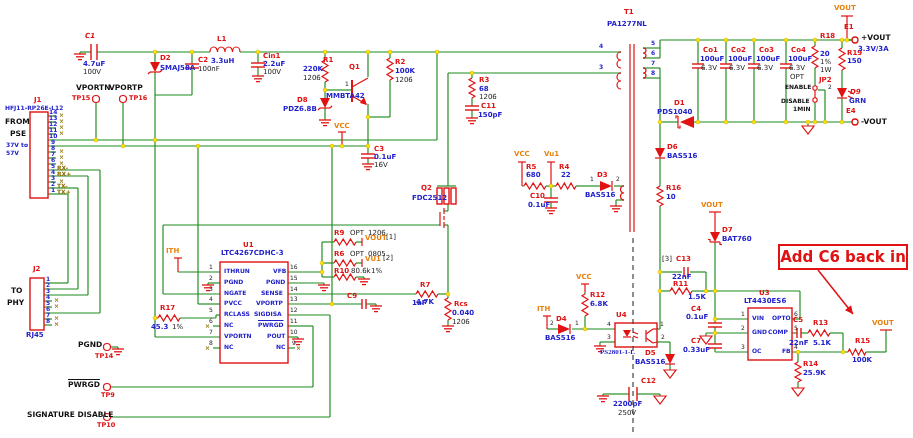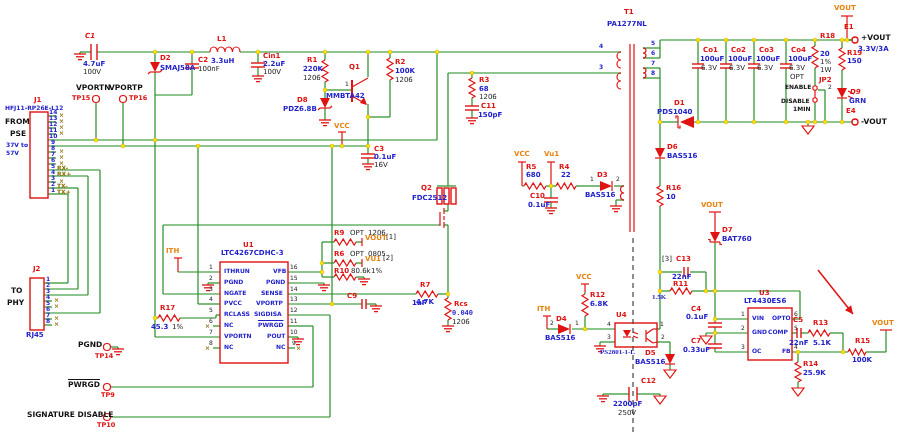--- a/index.html
+++ b/index.html
@@ -475,21 +475,21 @@
       <span class="lb blk" style="left: 83px; top: 69px;">100V</span>
       <span class="lb ref" style="left: 217px; top: 36px;">L1</span>
       <span class="lb val" style="left: 211px; top: 58px;">3.3uH</span>
       <span class="lb ref" style="left: 160px; top: 55px;">D2</span>
       <span class="lb val" style="left: 160px; top: 65px;">SMAJ58A</span>
       <span class="lb ref" style="left: 198px; top: 57px;">C2</span>
       <span class="lb blk" style="left: 198px; top: 66px;">100nF</span>
       <span class="lb ref" style="left: 263px; top: 53px;">Cin1</span>
       <span class="lb val" style="left: 263px; top: 61px;">2.2uF</span>
       <span class="lb blk" style="left: 263px; top: 69px;">100V</span>
-      <span class="lb ref" style="left: 307px; top: 57px; text-align: right;">R1</span>
+      <span class="lb ref" style="left: 323px; top: 57px; text-align: right;">R1</span>
       <span class="lb val" style="left: 303px; top: 66px;">220K</span>
       <span class="lb blk" style="left: 303px; top: 75px;">1206</span>
       <span class="lb ref" style="left: 349px; top: 64px;">Q1</span>
       <span class="lb pin" style="left: 345px; top: 81px;">1</span>
       <span class="lb val" style="left: 326px; top: 93px;">MMBTA42</span>
       <span class="lb ref" style="left: 395px; top: 59px;">R2</span>
       <span class="lb val" style="left: 395px; top: 68px;">100K</span>
       <span class="lb blk" style="left: 395px; top: 77px;">1206</span>
       <span class="lb ref" style="left: 297px; top: 97px;">D8</span>
       <span class="lb val" style="left: 283px; top: 106px;">PDZ6.8B</span>
@@ -586,21 +586,21 @@
       <span class="lb val" style="left: 667px; top: 153px;">BAS516</span>
       <span class="lb ref" style="left: 666px; top: 185px;">R16</span>
       <span class="lb val" style="left: 666px; top: 194px;">10</span>
       <span class="lb net" style="left: 701px; top: 202px;">VOUT</span>
       <span class="lb ref" style="left: 722px; top: 227px;">D7</span>
       <span class="lb val" style="left: 722px; top: 236px;">BAT760</span>
       <span class="lb blk" style="left: 662px; top: 256px;">[3]</span>
       <span class="lb ref" style="left: 676px; top: 256px;">C13</span>
       <span class="lb val" style="left: 672px; top: 274px;">22nF</span>
       <span class="lb ref" style="left: 673px; top: 281px;">R11</span>
-      <span class="lb val" style="left: 652px; top: 294px; font-family: Liberation Serif, serif;">1.5K</span>
+      <span class="lb val" style="left: 688px; top: 294px;">1.5K</span>
       <span class="lb ref" style="left: 759px; top: 290px;">U3</span>
       <span class="lb val" style="left: 744px; top: 298px;">LT4430ES6</span>
       <span class="lb pinb" style="left: 752px; top: 315px;">VIN</span>
       <span class="lb pinb" style="left: 752px; top: 329px;">GND</span>
       <span class="lb pinb" style="left: 752px; top: 348px;">OC</span>
       <span class="lb pinb" style="left: 772px; top: 315px;">OPTO</span>
       <span class="lb pinb" style="left: 768px; top: 329px;">COMP</span>
       <span class="lb pinb" style="left: 782px; top: 348px;">FB</span>
       <span class="lb pin" style="left: 741px; top: 311px;">1</span>
       <span class="lb pin" style="left: 741px; top: 325px;">2</span>
@@ -704,21 +704,21 @@
       <span class="lb net" style="left: 365px; top: 256px;">VU1</span>
       <span class="lb blk" style="left: 383px; top: 255px;">[2]</span>
       <span class="lb ref" style="left: 334px; top: 268px;">R10</span>
       <span class="lb blk" style="left: 351px; top: 268px;">80.6k</span>
       <span class="lb blk" style="left: 371px; top: 268px;">1%</span>
       <span class="lb ref" style="left: 347px; top: 293px;">C9</span>
       <span class="lb val" style="left: 370px; top: 300px; margin-left: 42px;">1uF</span>
       <span class="lb ref" style="left: 420px; top: 282px;">R7</span>
       <span class="lb val" style="left: 416px; top: 299px;">4.7K</span>
       <span class="lb ref" style="left: 454px; top: 301px;">Rcs</span>
-      <span class="lb val" style="left: 452px; top: 310px; font-family: Liberation Mono, monospace;">0.040</span>
+      <span class="lb val" style="left: 452px; top: 310px;">0.040</span>
       <span class="lb blk" style="left: 452px; top: 319px;">1206</span>
       <span class="lb ref" style="left: 33px; top: 266px;">J2</span>
       <span class="lb val" style="left: 26px; top: 332px;">RJ45</span>
       <span class="lb blkb" style="left: 11px; top: 287px;">TO</span>
       <span class="lb blkb" style="left: 7px; top: 299px;">PHY</span>
       <span class="lb pinb" style="left: 46px; top: 276px;">1</span>
       <span class="lb pinb" style="left: 46px; top: 282px;">2</span>
       <span class="lb pinb" style="left: 46px; top: 288px;">3</span>
       <span class="lb pinb" style="left: 46px; top: 294px;">4</span>
       <span class="lb pinb" style="left: 46px; top: 300px;">5</span>
@@ -729,13 +729,14 @@
       <span class="lb olv" style="left: 54px; top: 303px;">×</span>
       <span class="lb olv" style="left: 54px; top: 315px;">×</span>
       <span class="lb olv" style="left: 54px; top: 321px;">×</span>
       <span class="lb blkb" style="left: 78px; top: 341px;">PGND</span>
       <span class="lb tp" style="left: 95px; top: 353px;">TP14</span>
       <span class="lb blkb ovl" style="left: 68px; top: 381px;">PWRGD</span>
       <span class="lb tp" style="left: 101px; top: 392px;">TP9</span>
       <span class="lb blkb" style="left: 27px; top: 411px;">SIGNATURE DISABLE</span>
       <span class="lb tp" style="left: 97px; top: 422px;">TP10</span>
     </div>
+  <div id="callout">Add C6 back in</div>
 </div>
 
 </body></html>

